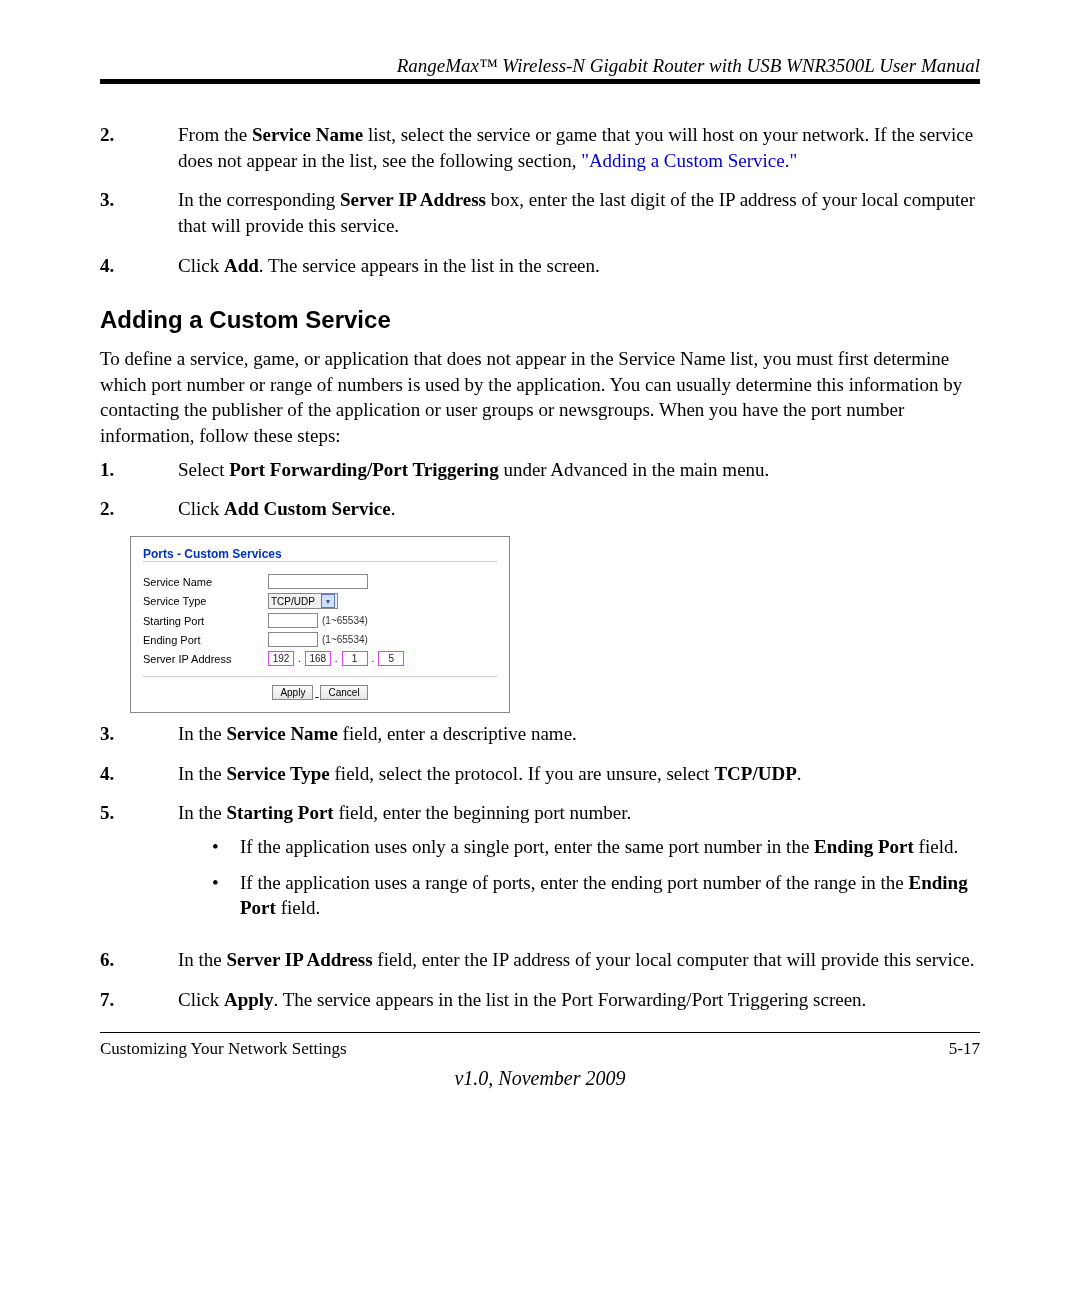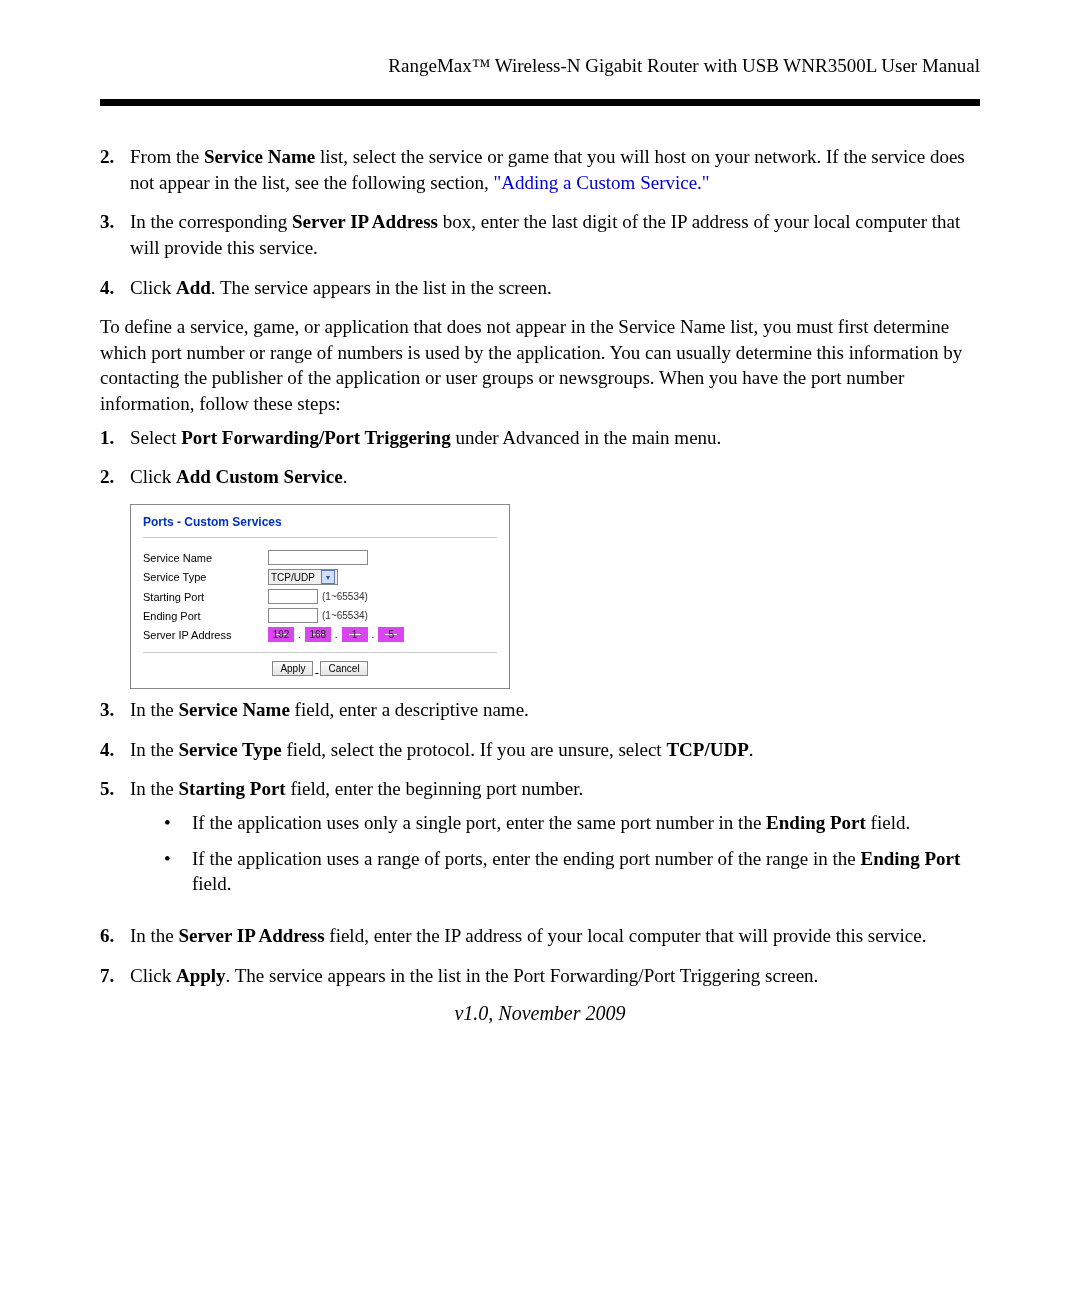--- a/index.html
+++ b/index.html
@@ -12,37 +12,39 @@
   }
   .page {
     width: 1080px;
     min-height: 1296px;
     box-sizing: border-box;
     padding: 55px 100px 40px 100px;
     position: relative;
   }
   .header {
     text-align: right;
+    font-style: italic;
     font-size: 19px;
-    border-bottom: 7px solid #000000;
-    padding-bottom: 22px;
+    border-bottom: 5px solid #000000;
+    padding-bottom: 2px;
     margin-bottom: 38px;
   }
   .step {
     display: flex;
     margin-bottom: 14px;
     line-height: 1.35;
   }
   .step-num {
     font-weight: bold;
     width: 30px;
     flex: 0 0 30px;
   }
   .step-body {
     flex: 1;
+    margin-left: 48px;
   }
   .bold { font-weight: bold; }
   .link { color: #0000d0; }
   h2.section {
     font-family: Arial, Helvetica, sans-serif;
     font-weight: bold;
     font-size: 24px;
     margin: 28px 0 12px 0;
   }
   .para {
@@ -57,21 +59,20 @@
     font-family: Arial, Helvetica, sans-serif;
     font-size: 11px;
     margin: 10px 0 8px 30px;
     padding: 10px 12px 12px 12px;
     box-sizing: border-box;
   }
   .shot-title {
     color: #0030c0;
     font-weight: bold;
     font-size: 12px;
-    padding-bottom: 8px;
     border-bottom: 1px solid #ccc;
     margin-bottom: 12px;
   }
   .shot-row {
     display: flex;
     align-items: center;
     margin-bottom: 4px;
   }
   .shot-label {
     width: 125px;
@@ -82,21 +83,21 @@
     background: #fff;
     height: 15px;
     display: inline-block;
     box-sizing: border-box;
   }
   .w100 { width: 100px; }
   .w50  { width: 50px; }
   .range-note { margin-left: 4px; font-size: 10px; color: #333; }
   .ip-group { display: flex; align-items: center; gap: 4px; }
   .ip-box {
-    border: 7px solid #d946ef;
+    border: 1px solid #d946ef;
     background: #fff;
     height: 15px;
     width: 26px;
     box-sizing: border-box;
     display: inline-flex;
     align-items: center;
     justify-content: center;
     font-size: 10px;
     color: #222;
   }
@@ -198,20 +199,21 @@
     </div>
   </div>
 
   <div class="step">
     <div class="step-num">4.</div>
     <div class="step-body">
       <span>Click </span><span class="bold">Add</span><span>. The service appears in the list in the screen.</span>
     </div>
   </div>
 
+  <h2 class="section">Adding a Custom Service</h2>
 
   <div class="para">To define a service, game, or application that does not appear in the Service Name list, you must first determine which port number or range of numbers is used by the application. You can usually determine this information by contacting the publisher of the application or user groups or newsgroups. When you have the port number information, follow these steps:</div>
 
   <div class="step">
     <div class="step-num">1.</div>
     <div class="step-body">
       <span>Select </span><span class="bold">Port Forwarding/Port Triggering</span><span> under Advanced in the main menu.</span>
     </div>
   </div>
 
@@ -315,15 +317,19 @@
     </div>
   </div>
 
   <div class="step">
     <div class="step-num">7.</div>
     <div class="step-body">
       <span>Click </span><span class="bold">Apply</span><span>. The service appears in the list in the Port Forwarding/Port Triggering screen.</span>
     </div>
   </div>
 
+  <div class="footer">
+    <span>Customizing Your Network Settings</span>
+    <span>5-17</span>
+  </div>
   <div class="version">v1.0, November 2009</div>
 
 </div>
 
 </body></html>

